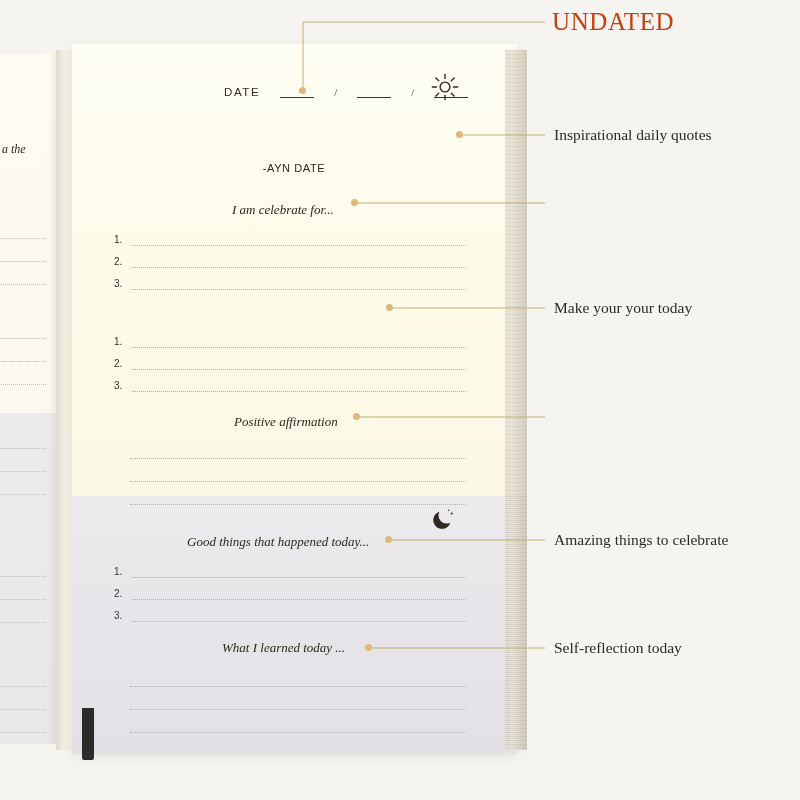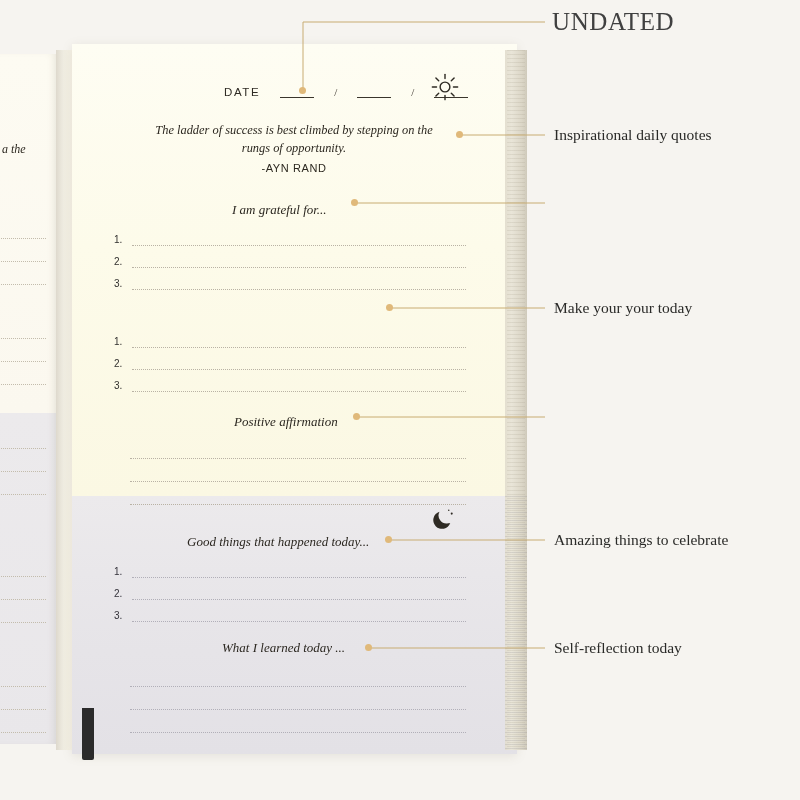--- a/index.html
+++ b/index.html
@@ -212,21 +212,21 @@
     position: absolute;
     font-family: "Liberation Serif", serif;
     font-size: 15.5px;
     color: #2a2a28;
     white-space: nowrap;
   }
   .title-anno {
     position: absolute;
     font-size: 25px;
     letter-spacing: .6px;
-    color: #404040;
+    color: #c2410c;
   }
   .dot {
     position: absolute;
     width: 7px; height: 7px;
     border-radius: 50%;
     background: #e0b97a;
   }
   svg.leader { position: absolute; overflow: visible; }
 </style>
 </head>
@@ -289,24 +289,23 @@
             <line x1="16" y1="25" x2="16" y2="29.5"></line>
             <line x1="2.5" y1="16" x2="7" y2="16"></line>
             <line x1="25" y1="16" x2="29.5" y2="16"></line>
             <line x1="6.3" y1="6.3" x2="9.3" y2="9.3"></line>
             <line x1="22.7" y1="22.7" x2="25.7" y2="25.7"></line>
             <line x1="25.7" y1="6.3" x2="22.7" y2="9.3"></line>
             <line x1="9.3" y1="22.7" x2="6.3" y2="25.7"></line>
           </g>
         </svg>
 
-        <div class="quote">The ladder of success is best climbed by stepping on the rungs of opportunity.</div>
-        <div class="quote-author">-AYN RAND</div>
-
-        <div class="section-head" style="left:160px; top:158px;">I am grateful for...</div>
+        <div class="quote-author">-AYN DATE</div>
+
+        <div class="section-head" style="left:160px; top:158px;">I am celebrate for...</div>
         <div class="numbered" style="top:180px">
           <div class="num-row">
             <span class="num">1.</span>
             <span class="dots"></span>
           </div>
           <div class="num-row">
             <span class="num">2.</span>
             <span class="dots"></span>
           </div>
           <div class="num-row">

